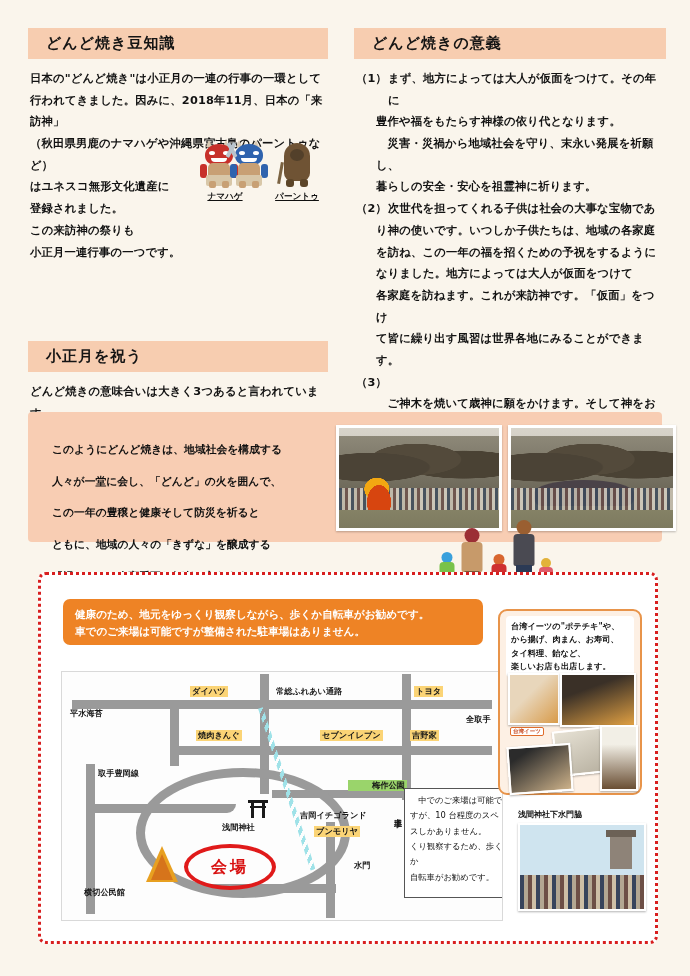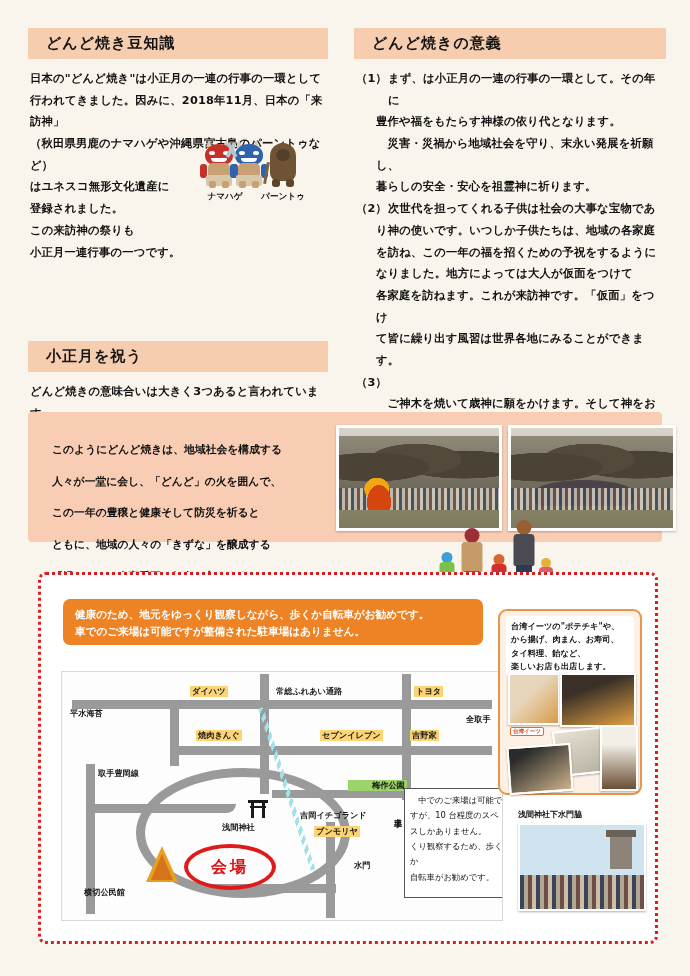--- a/index.html
+++ b/index.html
@@ -35,21 +35,21 @@
     color:#121212;
     letter-spacing:.2px;
   }
   .body-text p{margin:0;}
   .list-item{display:flex;gap:1px;}
   .list-item .mk{flex:0 0 auto;}
   .list-item .tx{flex:1 1 auto;}
   .indent{padding-left:20px;}
 
   
-  .figs{position:absolute;left:196px;top:140px;width:130px;display:flex;align-items:flex-end;}
+  .figs{position:absolute;left:196px;top:140px;width:130px;display:flex;gap:14px;align-items:flex-end;text-decoration:underline;}
   .fig{text-align:center;width:58px;}
   .fig .cap{font-size:8.6px;font-weight:bold;margin-top:3px;white-space:nowrap;}
 
   .oni{width:46px;height:48px;position:relative;margin:0 auto;}
   .oni .head{position:absolute;left:9px;top:4px;width:28px;height:22px;border-radius:50% 50% 45% 45%;}
   .oni .horn{position:absolute;top:0px;width:0;height:0;border-left:3px solid transparent;border-right:3px solid transparent;border-bottom:7px solid #d9cbb4;}
   .oni .horn.l{left:10px;}.oni .horn.r{left:27px;}
   .oni .body{position:absolute;left:12px;top:23px;width:22px;height:18px;background:#c8a074;border-radius:5px 5px 3px 3px;}
   .oni .skirt{position:absolute;left:10px;top:35px;width:26px;height:11px;background:#d8c7a8;border-radius:2px;}
   .oni .arm{position:absolute;top:24px;width:7px;height:14px;border-radius:3px;}
@@ -252,21 +252,21 @@
     </div>
   </div>
 
   <div class="col-right">
     <div class="ribbon">どんど焼きの意義</div>
 
     <div class="body-text">
 
       <div class="list-item">
         <span class="mk">（1）</span>
-        <span class="tx">まず、は小正月の一連の行事の一環として。その年に</span>
+        <span class="tx">まず、地方によっては大人が仮面をつけて。その年に</span>
       </div>
       <p class="indent">豊作や福をもたらす神様の依り代となります。</p>
       <p class="indent">　災害・災禍から地域社会を守り、末永い発展を祈願し、</p>
       <p class="indent">暮らしの安全・安心を祖霊神に祈ります。</p>
 
       <div class="list-item">
         <span class="mk">（2）</span>
         <span class="tx">次世代を担ってくれる子供は社会の大事な宝物であ</span>
       </div>
       <p class="indent">り神の使いです。いつしか子供たちは、地域の各家庭</p>

